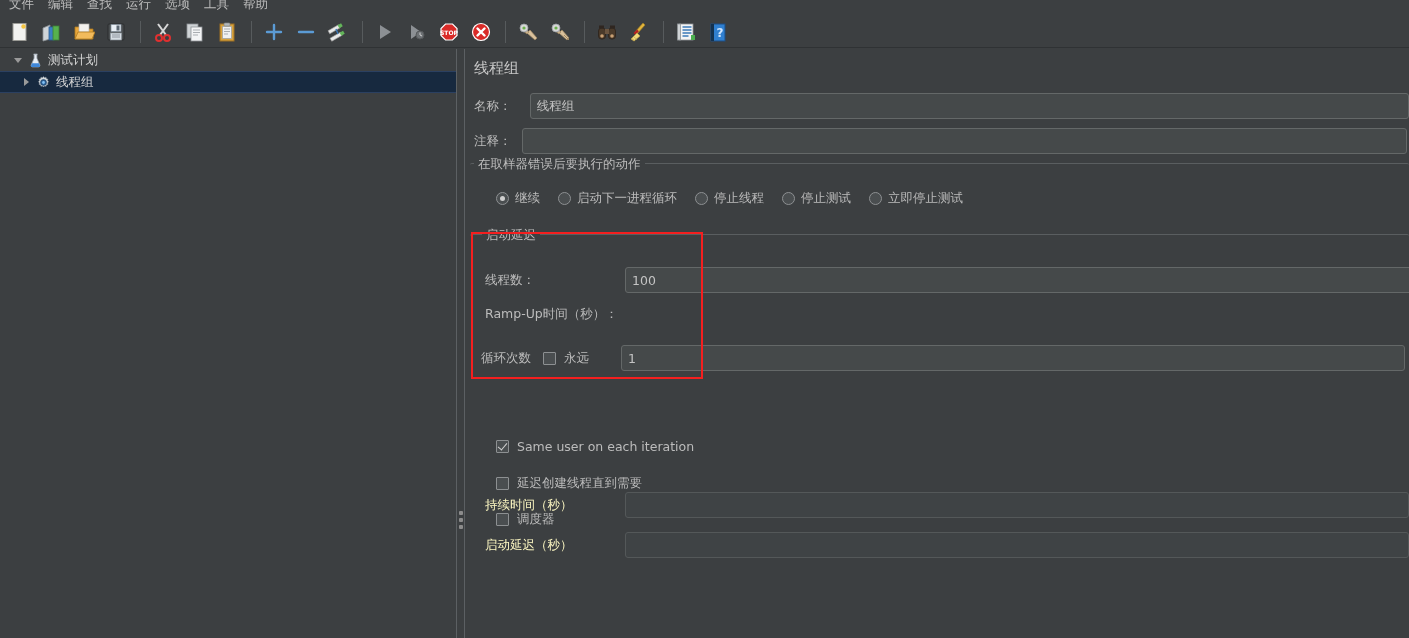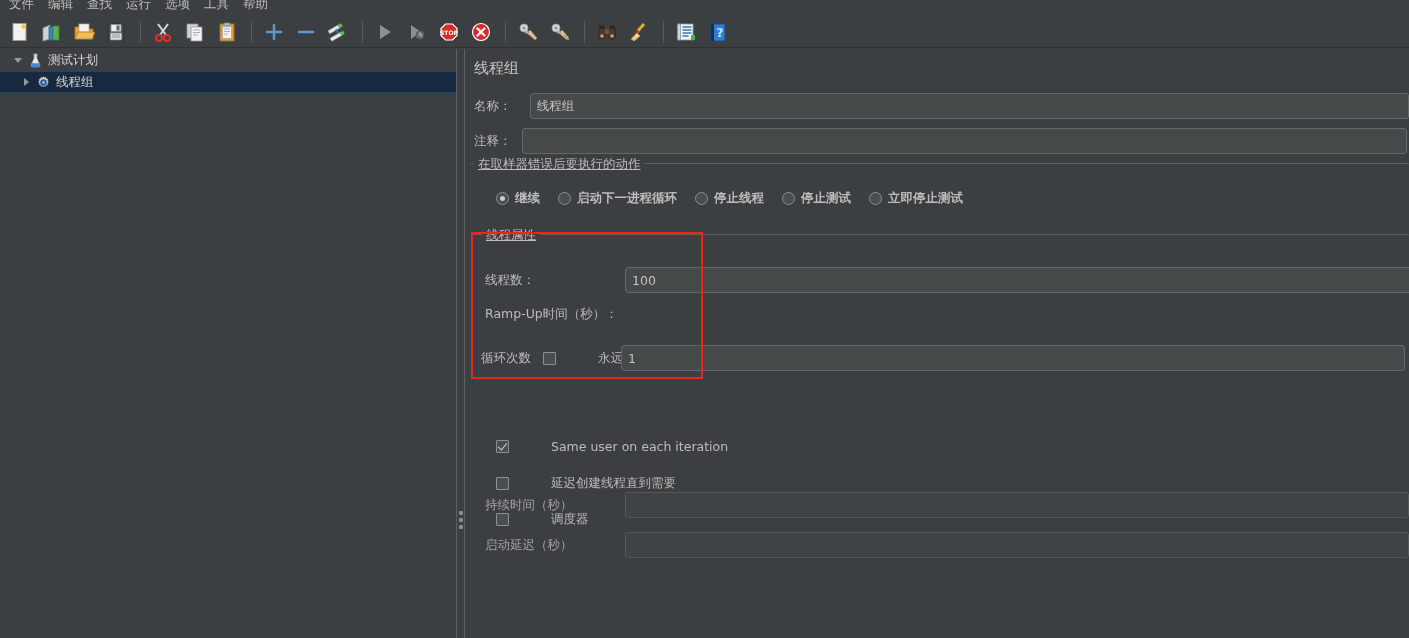--- a/index.html
+++ b/index.html
@@ -155,21 +155,21 @@
     font-size: 15px;
     color: #c8c8c8;
   }
 
   .field-row { position: absolute; display: flex; align-items: center; }
   .field-label {
     font-size: 12.5px;
     color: #bcbcbc;
     white-space: nowrap;
   }
-  .field-label.disabled { color: #a3a3a3; }
+  .field-label.disabled { color: #fef9c3; }
 
   .textfield {
     background: #45494a;
     border: 1px solid #646868;
     border-radius: 3px;
     height: 26px;
     box-sizing: border-box;
     color: #c4c4c4;
     font-size: 12.5px;
     font-family: "DejaVu Sans", "Liberation Sans", sans-serif;
@@ -195,35 +195,33 @@
     box-sizing: border-box;
   }
   .groupbox > .gb-title {
     position: absolute;
     top: -8px; left: 10px;
     background: #3c3f41;
     padding: 0 4px;
     font-size: 12.5px;
     color: #bcbcbc;
     white-space: nowrap;
-    text-decoration: underline;
   }
   .gb-noborder-sides {
     border-left: none;
     border-right: none;
     border-bottom: none;
   }
 
   
   .radio-item {
     display: flex;
     align-items: center;
     margin-right: 18px;
     white-space: nowrap;
-    font-weight: bold;
   }
   .radio {
     width: 13px; height: 13px;
     border-radius: 50%;
     border: 1px solid #8d9092;
     background: #4a4e50;
     box-sizing: border-box;
     margin-right: 6px;
     flex: none;
     position: relative;
@@ -232,21 +230,21 @@
     content: "";
     position: absolute;
     left: 3px; top: 3px;
     width: 5px; height: 5px;
     border-radius: 50%;
     background: #cfcfcf;
   }
   .radio-label { font-size: 12.5px; color: #bcbcbc; }
 
   
-  .cb-item { display: flex; align-items: center; white-space: nowrap; gap: 34px; }
+  .cb-item { display: flex; align-items: center; white-space: nowrap; }
   .checkbox {
     width: 13px; height: 13px;
     border: 1px solid #8d9092;
     background: #4a4e50;
     box-sizing: border-box;
     margin-right: 8px;
     flex: none;
     position: relative;
     border-radius: 1px;
   }
@@ -542,21 +540,21 @@
           <span class="radio-label">停止测试</span>
         </div>
         <div class="radio-item">
           <span class="radio"></span>
           <span class="radio-label">立即停止测试</span>
         </div>
       </div>
     </div>
 
     <div class="groupbox gb-noborder-sides" style="left:5px; top:185px; width:939px; height:148px;">
-      <span class="gb-title" style="left:12px;">线程属性</span>
+      <span class="gb-title" style="left:12px;">启动延迟</span>
     </div>
 
     <div class="field-row" style="left:20px; top:218px;">
       <span class="field-label" style="width:140px;">线程数：</span>
       <input class="textfield" style="width: 857px;" value="100">
     </div>
 
     <div class="field-row" style="left:20px; top:257px;gap:40px;">
       <span class="field-label" style="width:140px;">Ramp-Up时间（秒）：</span>
     </div>

